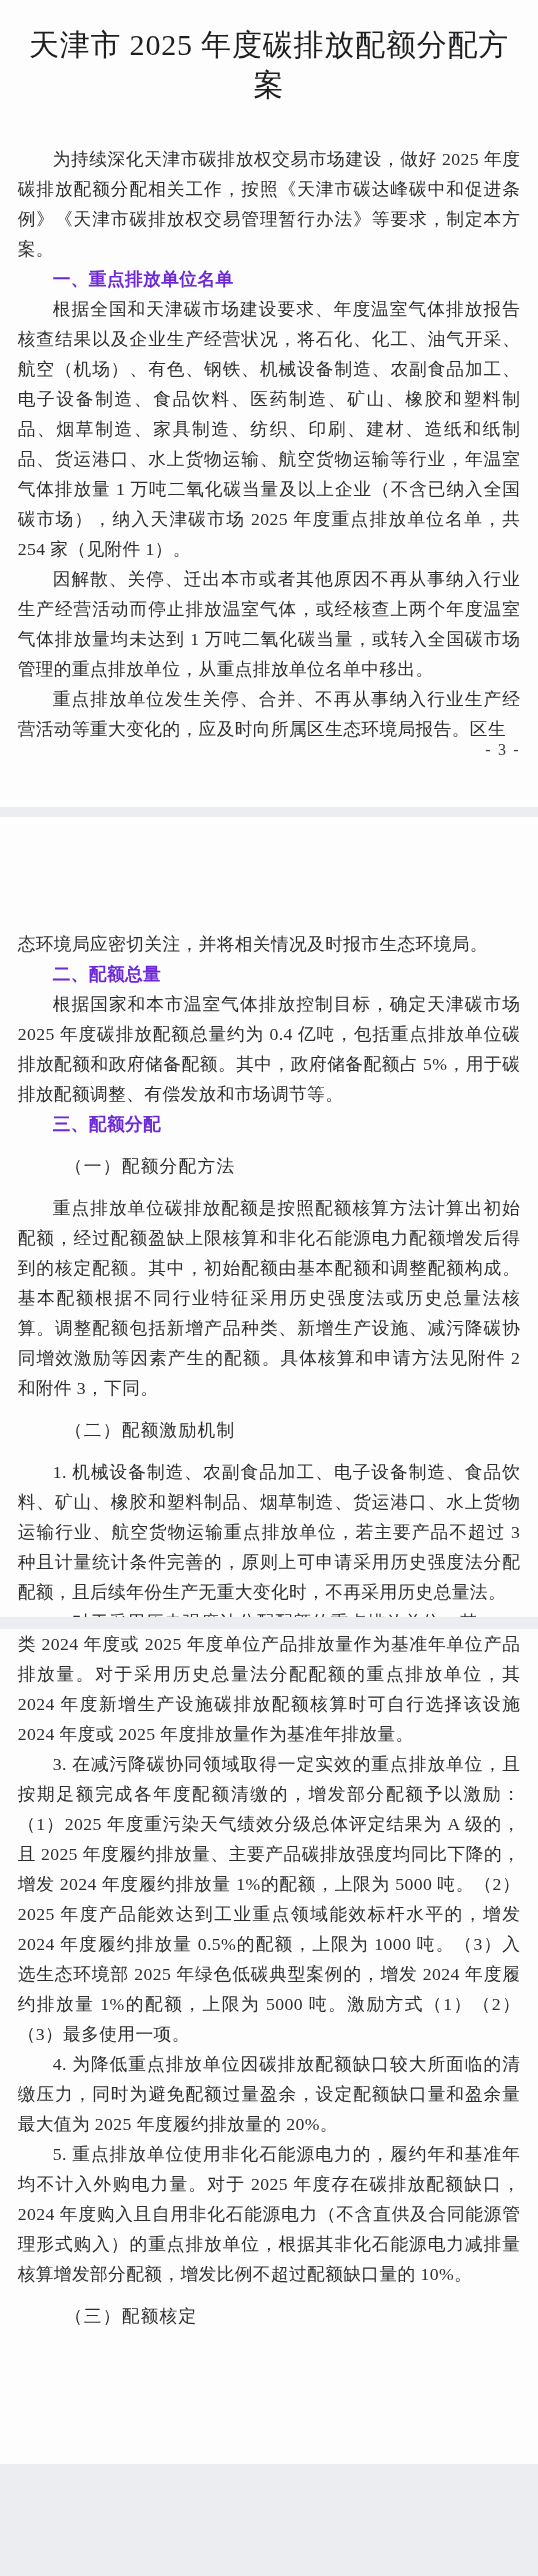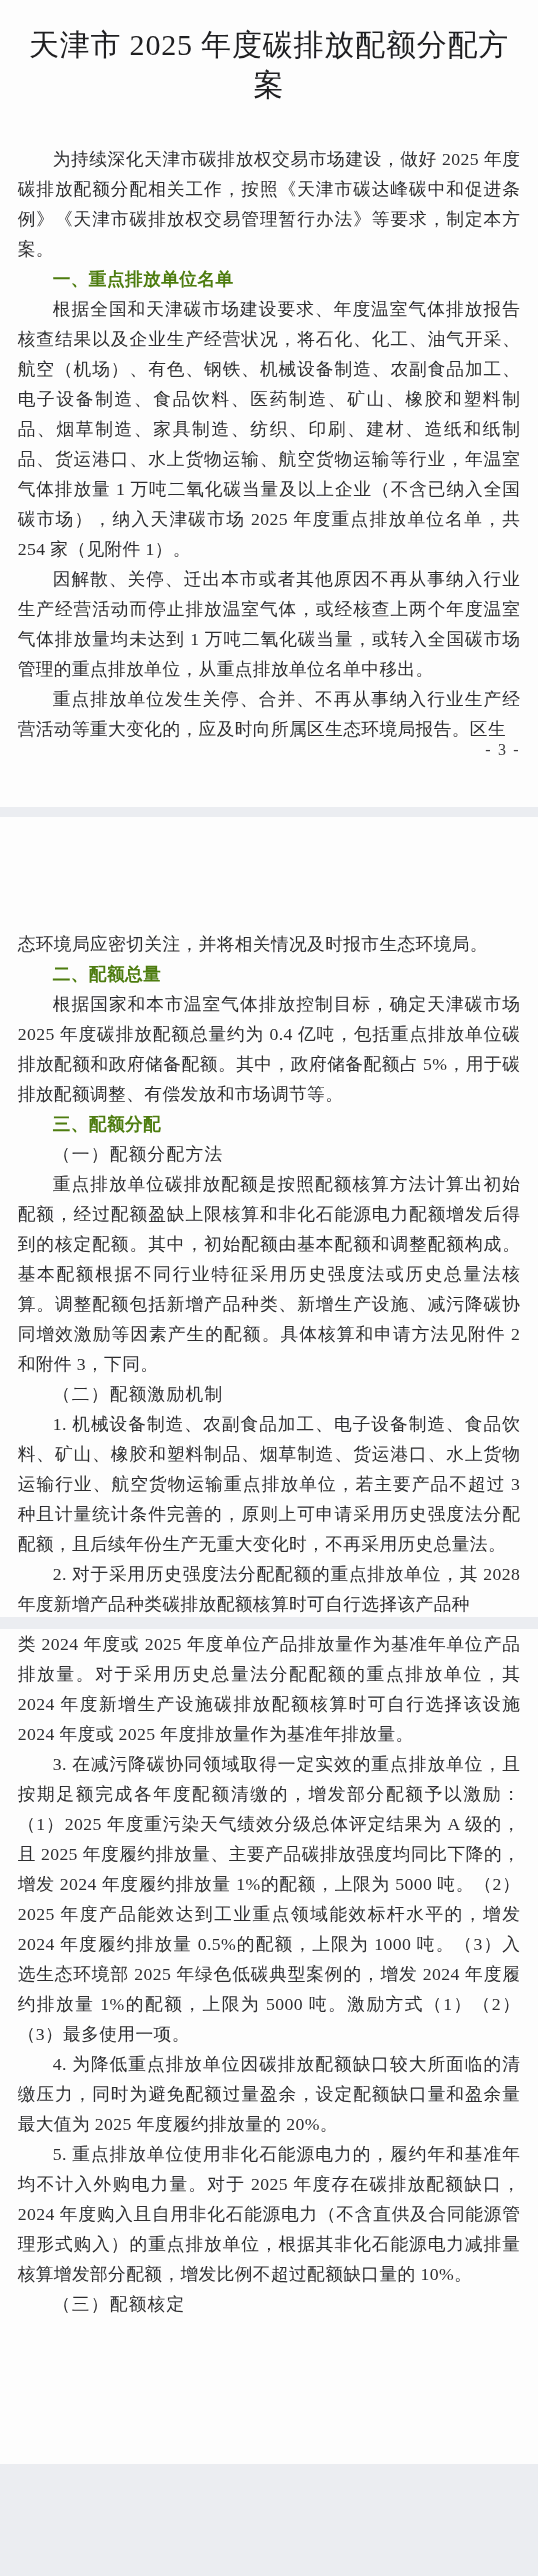--- a/index.html
+++ b/index.html
@@ -52,25 +52,25 @@
   .para.cont {
     text-indent: 0;
   }
   .heading {
     margin: 0;
     font-size: 17.7px;
     line-height: 30px;
     text-indent: 35px;
     font-weight: bold;
     font-family: "Liberation Sans", "DejaVu Sans", sans-serif;
-    color: #4d7c0f;
+    color: #6d28d9;
     letter-spacing: 0.4px;
   }
   .subheading {
-    margin: 0;
+    margin: 12px;
     font-size: 17.7px;
     line-height: 30px;
     text-indent: 35px;
     font-weight: normal;
     letter-spacing: 1.3px;
     color: #2d2d2f;
   }
   .pageno {
     position: absolute;
     font-size: 16px;

